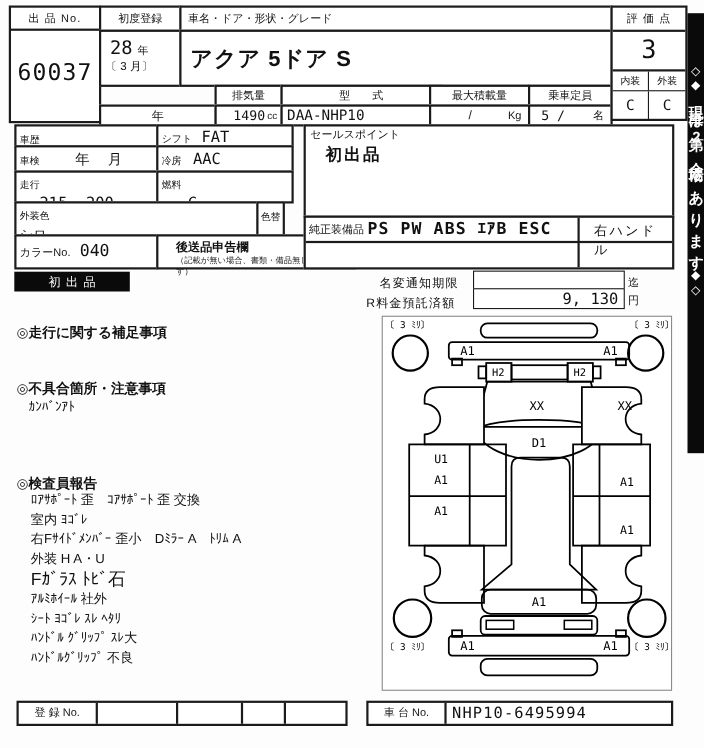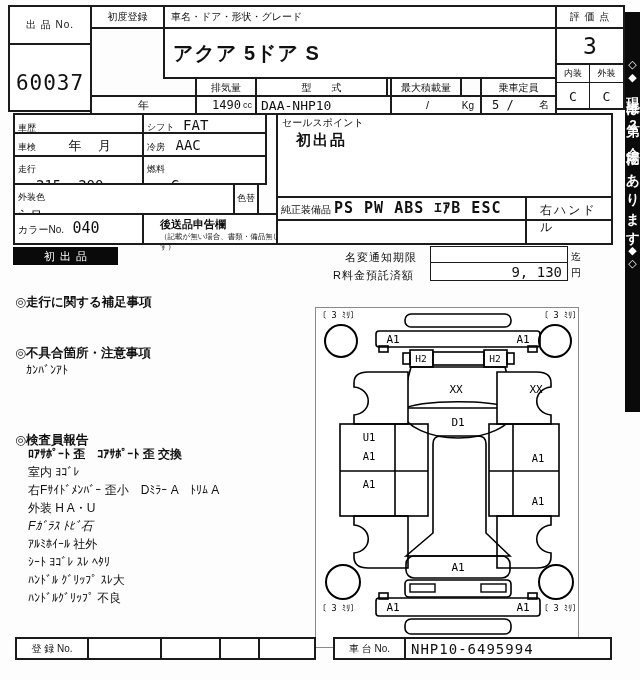--- a/index.html
+++ b/index.html
@@ -20,32 +20,39 @@
   .banner .vtext { writing-mode:vertical-rl; text-orientation:upright; font-size:13.5px; font-weight:bold; letter-spacing:4px; margin-top:2px; }
   .dia { font-size:11px; line-height:1.05; }
   svg text { font-family:"DejaVu Sans Mono","Liberation Mono",monospace; fill:#000; }
 </style>
 </head>
 <body>
 
 <div id="sheet">
 
   <div class="bx" style="left:8px; top:5px; width:84px; height:107px;">
-    <div class="hdrcell" style="height:38px;">出 品 No.</div>
+    <div class="hdrcell" style="height:21px;">出 品 No.</div>
     <div class="ctr mono" style="height:76px; font-size:21px; letter-spacing:1px;">60037</div>
   </div>
 
   <div class="bx ctr" style="left:90px; top:5px; width:75px; height:24px; font-size:10px;">初度登録</div>
+  <div class="bx" style="left:90px; top:27px; width:75px; height:52px;">
+    <div style="padding:5px 0 0 8px;">
+      <span class="mono" style="font-size:17px;">28</span>
+      <span style="font-size:10px;">年</span>
+    </div>
+    <div style="font-size:10.5px; padding-left:4px;">〔 3 月〕</div>
+  </div>
 
   <div class="bx" style="left:163px; top:5px; width:394px; height:24px; font-size:10px; display:flex; align-items:center; padding-left:6px;">車名・ドア・形状・グレード</div>
   <div class="bx" style="left:163px; top:27px; width:394px; height:52px; display:flex; align-items:center; padding-left:8px; font-size:20px; font-weight:bold; letter-spacing:1px;">アクア 5ドア  S</div>
 
   <div class="bx ctr lbl" style="left:195px; top:77px; width:62px;  height:20px;">排気量</div>
-  <div class="bx ctr lbl" style="left:255px; top:77px; width:133px; height:20px;">型　　式</div>
-  <div class="bx ctr lbl" style="left:390px; top:77px; width:72px;  height:20px;">最大積載量</div>
+  <div class="bx ctr lbl" style="left:255px; top:77px; width:147px; height:20px;">型　　式</div>
+  <div class="bx ctr lbl" style="left:390px; top:77px; width:92px;  height:20px;">最大積載量</div>
   <div class="bx ctr lbl" style="left:480px; top:77px; width:77px;  height:20px;">乗車定員</div>
 
   <div class="bx ctr" style="left:90px;  top:95px; width:107px; height:20px; font-size:11px;">年</div>
   <div class="bx" style="left:195px; top:95px; width:62px; height:20px; display:flex; align-items:center; justify-content:flex-end; padding-right:3px;">
     <span class="mono" style="font-size:12px;">1490</span>
     <span style="font-size:9px; margin-left:2px;">cc</span>
   </div>
   <div class="bx mono" style="left:255px; top:95px; width:137px; height:20px; font-size:13px; display:flex; align-items:center; padding-left:4px;">DAA-NHP10</div>
   <div class="bx" style="left:390px; top:95px; width:92px; height:20px; display:flex; align-items:center; justify-content:space-between; padding:0 6px 0 34px; font-size:11px;">
     <span>/</span>
@@ -142,32 +149,32 @@
   <div class="bx1" style="left:430px; top:262px; width:138px; height:19px; display:flex; align-items:center; justify-content:flex-end; padding-right:5px;">
     <span class="mono pre" style="font-size:14px;">9, 130</span>
   </div>
   <span class="abs" style="left:571px; top:266px; font-size:10px;">円</span>
 
   <div class="abs" style="left:15px; top:294px; font-size:12.5px; font-weight:600;">◎走行に関する補足事項</div>
   <div class="abs" style="left:15px; top:345px; font-size:12.5px; font-weight:700;">◎不具合箇所・注意事項</div>
   <div class="abs" style="left:26px; top:363px; font-size:12px;">ｶﾝﾊﾞﾝｱﾄ</div>
   <div class="abs" style="left:15px; top:432px; font-size:12.5px; font-weight:600;">◎検査員報告</div>
   <div class="abs" style="left:28px; top:448px; width:300px;">
-    <div class="dia" style="height:18px; font-size:12px;font-weight:bold;">ﾛｱｻﾎﾟｰﾄ 歪　ｺｱｻﾎﾟｰﾄ 歪 交換</div>
+    <div class="dia" style="height:18px; font-size:12px;">ﾛｱｻﾎﾟｰﾄ 歪　ｺｱｻﾎﾟｰﾄ 歪 交換</div>
     <div class="dia" style="height:18px; font-size:12px;">室内 ﾖｺﾞﾚ</div>
     <div class="dia" style="height:18px; font-size:12px;">右Fｻｲﾄﾞﾒﾝﾊﾞｰ 歪小　Dﾐﾗｰ A　ﾄﾘﾑ A</div>
     <div class="dia" style="height:18px; font-size:12px;">外装 H A・U</div>
-    <div class="dia" style="height:18px; font-size:12px;font-style:italic;">Fｶﾞﾗｽ ﾄﾋﾞ石</div>
+    <div class="dia" style="height:18px; font-size:16px;">Fｶﾞﾗｽ ﾄﾋﾞ石</div>
     <div class="dia" style="height:18px; font-size:12px;">ｱﾙﾐﾎｲｰﾙ 社外</div>
     <div class="dia" style="height:18px; font-size:12px;">ｼｰﾄ ﾖｺﾞﾚ ｽﾚ ﾍﾀﾘ</div>
     <div class="dia" style="height:18px; font-size:12px;">ﾊﾝﾄﾞﾙ ｸﾞﾘｯﾌﾟ ｽﾚ大</div>
     <div class="dia" style="height:18px; font-size:12px;">ﾊﾝﾄﾞﾙｸﾞﾘｯﾌﾟ  不良</div>
   </div>
 
-  <div class="abs" style="left:315px; top:287px; width:264px; height:341px; border:1px solid #8a8a8a; background:#fff;margin-top:20px;">
+  <div class="abs" style="left:347px; top:287px; width:264px; height:341px; border:1px solid #8a8a8a; background:#fff;">
     <svg width="262" height="339" viewBox="0 0 262 339">
       <g fill="none" stroke="#000" stroke-width="1.6">
 
         <circle cx="25" cy="33" r="16" stroke-width="2"></circle>
         <circle cx="239" cy="33" r="16" stroke-width="2"></circle>
         <circle cx="27" cy="274" r="17" stroke-width="2"></circle>
         <circle cx="240" cy="274" r="17" stroke-width="2"></circle>
 
         <rect x="89" y="6" width="106" height="13" rx="6"></rect>
         <rect x="60" y="23" width="164" height="16" rx="3"></rect>

